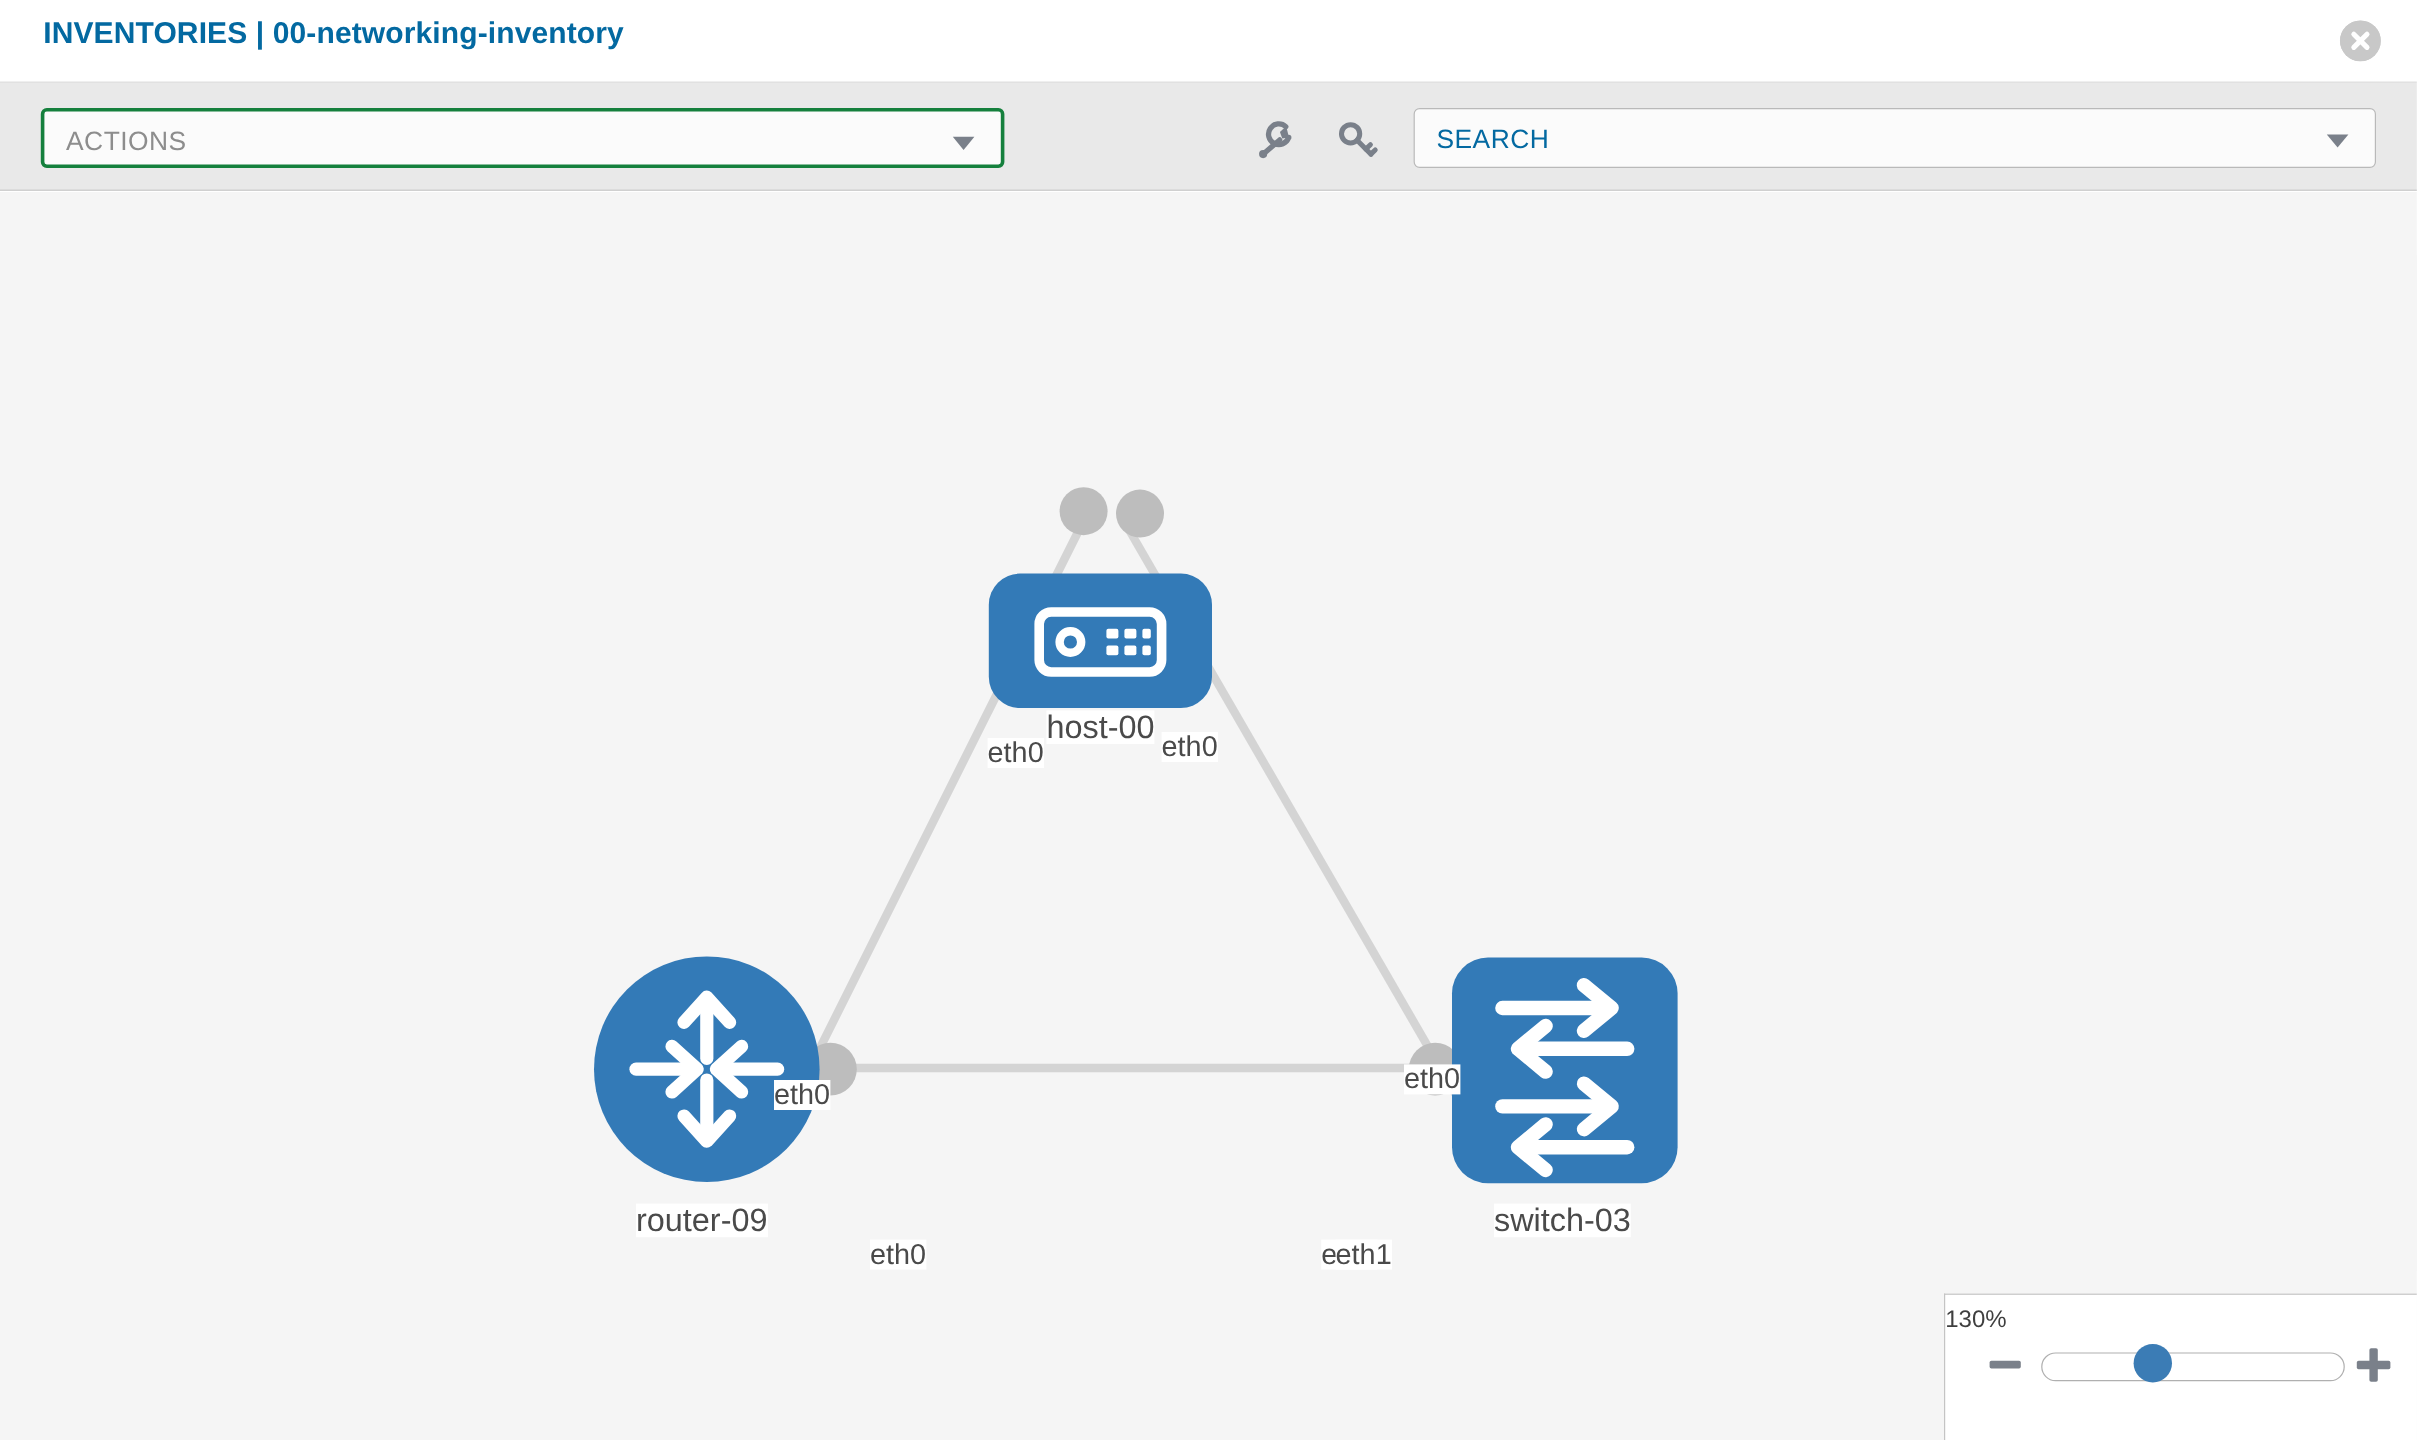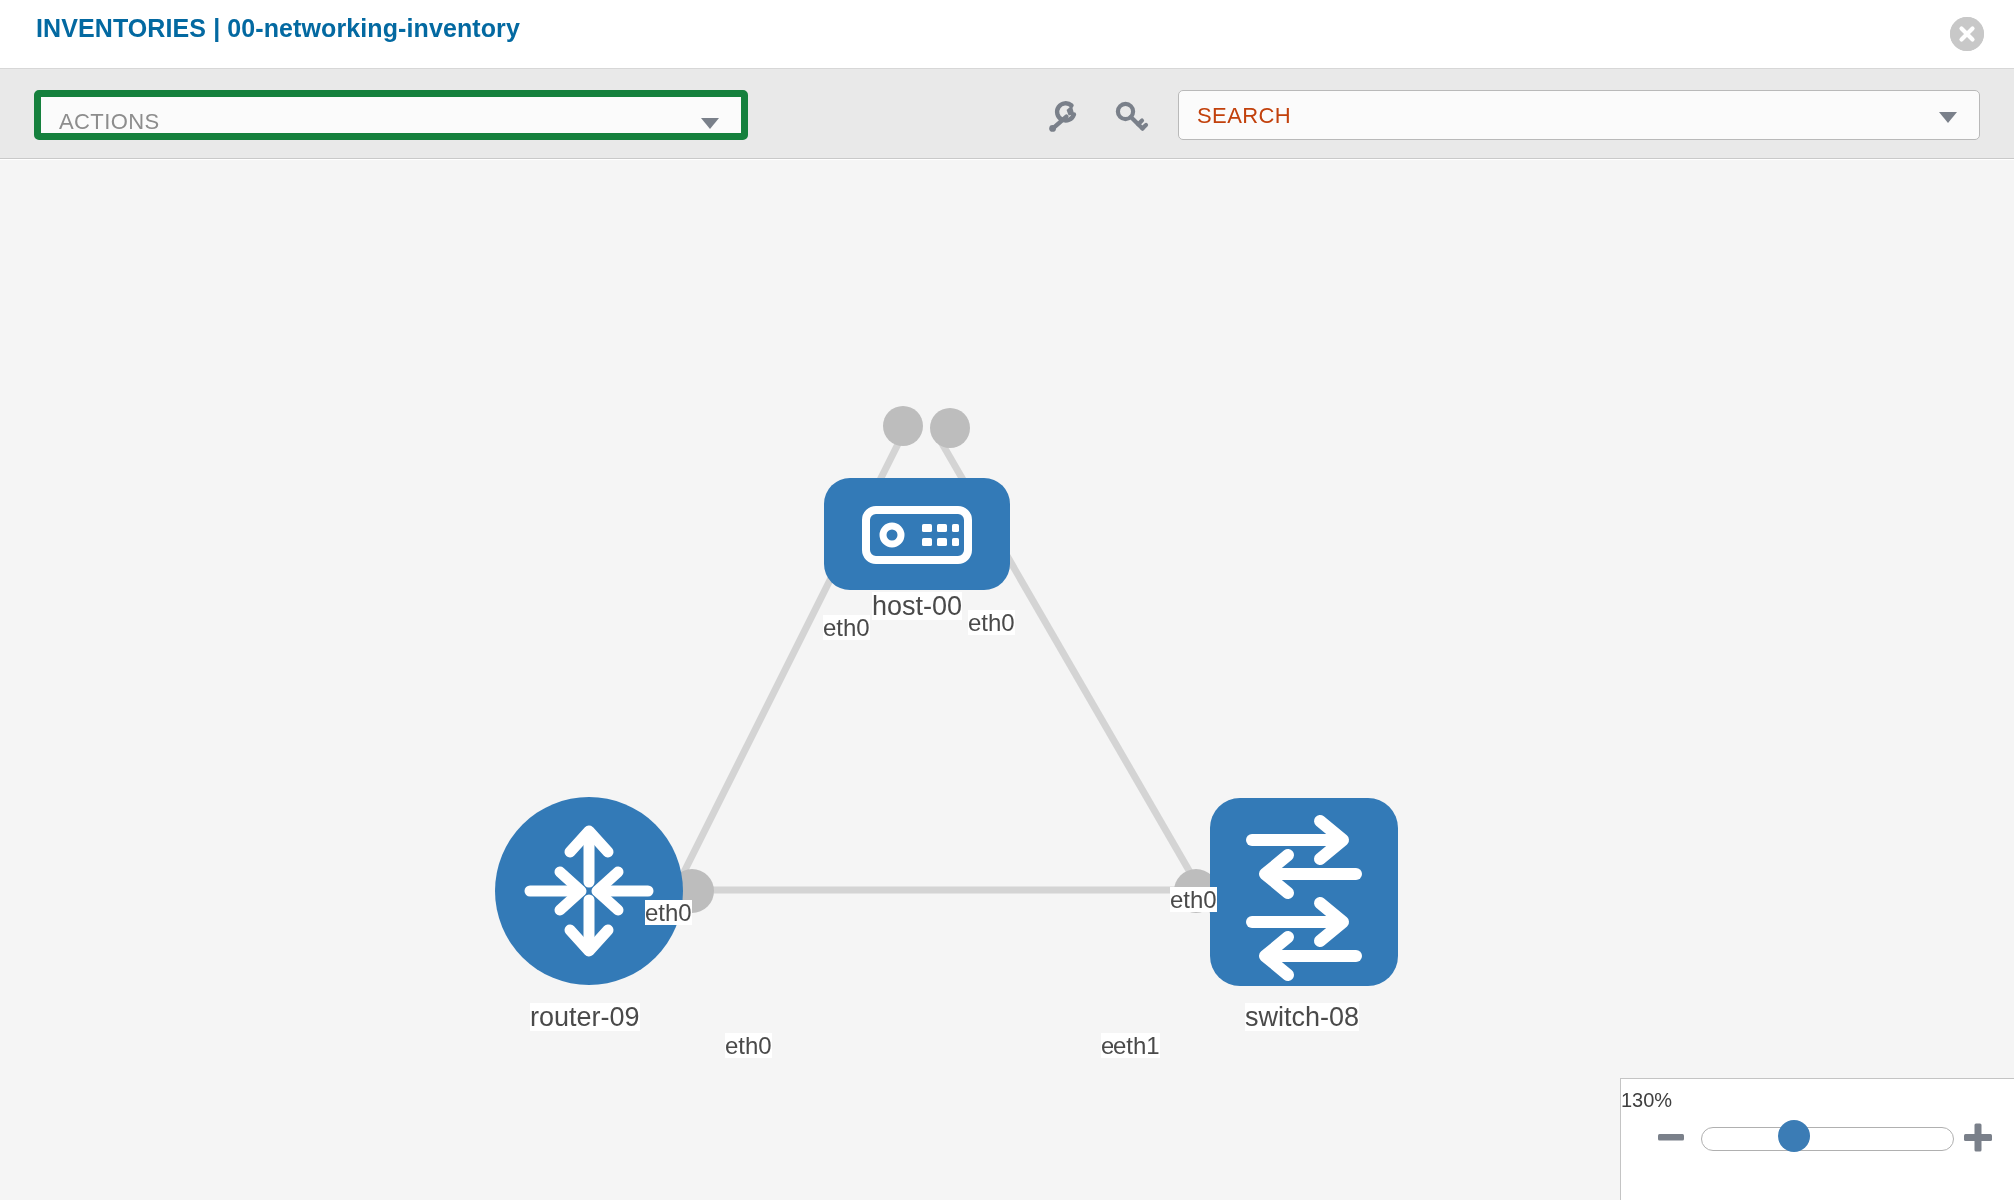--- a/index.html
+++ b/index.html
@@ -43,23 +43,23 @@
   .toolbar {
     position: absolute;
     top: 69px; left: 0;
     width: 2014px; height: 90px;
     background: #e9e9e9;
     border-bottom: 1px solid #c9c9c9;
   }
   .actions-select {
     position: absolute;
     left: 34px; top: 21px;
-    width: 714px; height: 50px;
+    width: 803px; height: 50px;
     background: #fbfbfb;
-    border: 7px solid #15803d;
+    border: 3px solid #15803d;
     border-radius: 5px;
     cursor: pointer;
   }
   .actions-select .label {
     position: absolute;
     left: 18px; top: 12px;
     font-size: 22px;
     color: #8d8d8d;
     letter-spacing: 0.4px;
   }
@@ -86,21 +86,21 @@
     width: 802px; height: 50px;
     background: #fbfbfb;
     border: 1px solid #b9b9b9;
     border-radius: 5px;
     cursor: text;
   }
   .search-select .label {
     position: absolute;
     left: 18px; top: 12px;
     font-size: 22px;
-    color: #c2410c;
+    color: #0369a1;
     letter-spacing: 0.4px;
   }
 
   
   .canvas {
     position: absolute;
     top: 160px; left: 0;
     width: 2014px; height: 1040px;
     background: #f5f5f5;
     overflow: hidden;
@@ -280,21 +280,21 @@
         <path d="M1320 743 L1343 762 L1320 781"></path>
 
         <path d="M1356 796 L1268 796"></path>
         <path d="M1288 777 L1265 796 L1288 815"></path>
       </g>
     </g>
   </svg>
 
   <div class="node-label" style="left:872px; top:432px;">host-00</div>
   <div class="node-label" style="left:530px; top:843px;">router-09</div>
-  <div class="node-label" style="left:1245px; top:843px;">switch-08</div>
+  <div class="node-label" style="left:1245px; top:843px;">switch-03</div>
 
   <div class="edge-label" style="left:823px; top:455px;">eth0</div>
   <div class="edge-label" style="left:968px; top:450px;">eth0</div>
   <div class="edge-label" style="left:645px; top:740px;">eth0</div>
   <div class="edge-label" style="left:1170px; top:727px;">eth0</div>
   <div class="edge-label" style="left:725px; top:873px;">eth0</div>
   <div class="edge-label" style="left:1101px; top:873px;">eth0</div>
   <div class="edge-label" style="left:1113px; top:873px;">eth1</div>
 </div>
 

